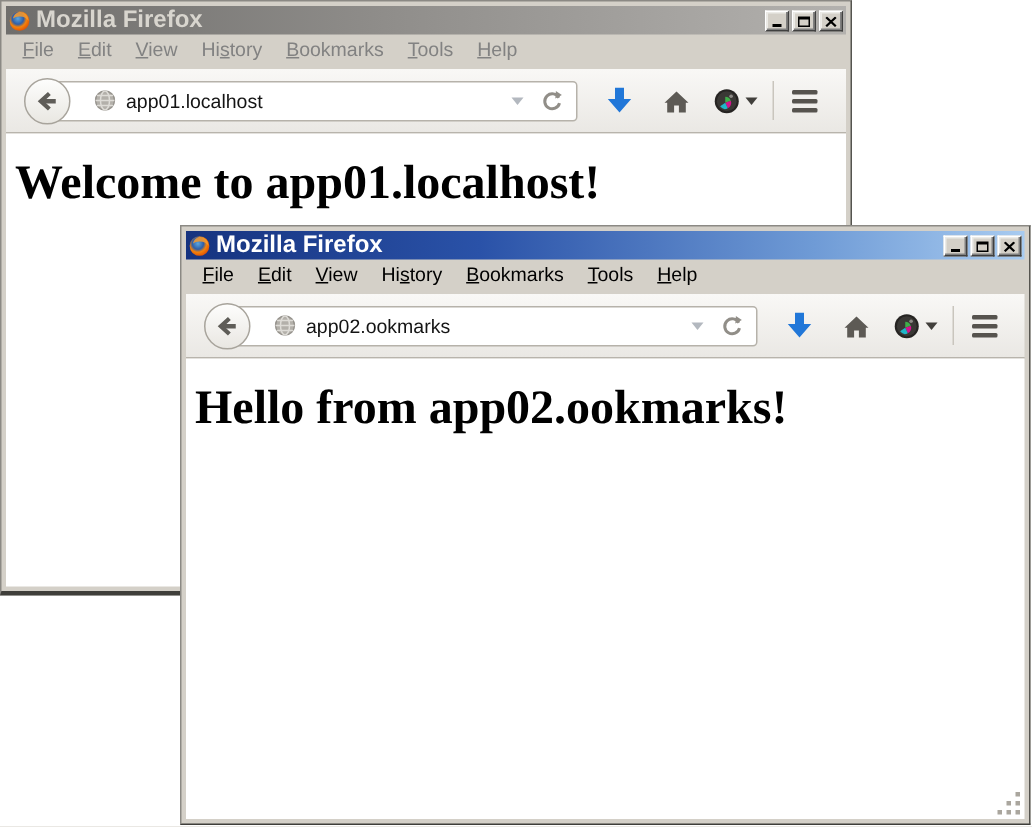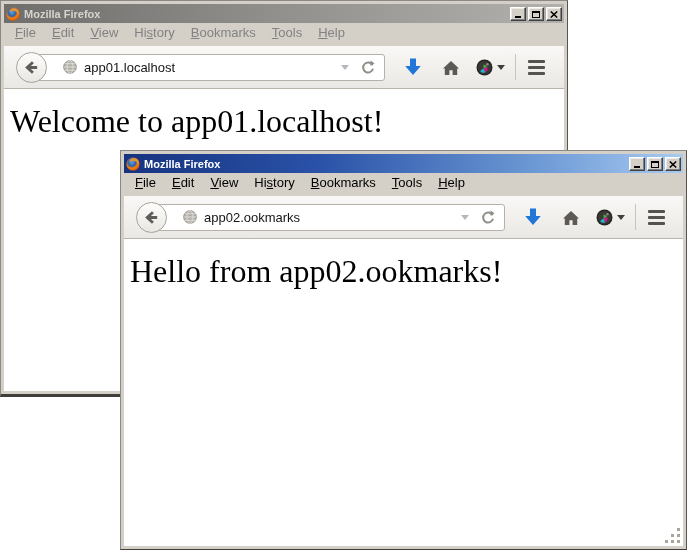--- a/index.html
+++ b/index.html
@@ -15,21 +15,21 @@
     border:1px solid #8b8984;
     border-right-color:#55544f;
     border-bottom-color:#3f3e3a;
     display:flex;flex-direction:column;
   }
   .win.inactive{border-bottom-width:3px;}
   
   .titlebar{flex:0 0 19px;height:19px;display:flex;align-items:center;padding:0 2px;}
   .win.active .titlebar{background:linear-gradient(90deg,#16337f 0%,#2a52a8 35%,#6f9bd6 75%,#a8cbf0 100%);color:#ffffff;}
   .win.inactive .titlebar{background:linear-gradient(90deg,#6f6e6c 0%,#8f8d8a 45%,#b3b1ae 100%);color:#d8d5ce;}
-  .title{font-size:11px;font-weight:bold;margin-left:4px;white-space:nowrap;}
+  .title{font-size:16px;font-weight:bold;margin-left:4px;white-space:nowrap;}
   .winbtns{margin-left:auto;display:flex;gap:2px;}
   .wbtn{
     width:16px;height:14px;box-sizing:border-box;padding:0;
     background:#d4d0c8;
     border:1px solid;border-color:#ffffff #404040 #404040 #ffffff;
     box-shadow:inset -1px -1px 0 #808080,inset 1px 1px 0 #ecebe7;
     display:flex;align-items:flex-end;justify-content:center;cursor:default;
   }
   .glyph-min{display:block;width:6px;height:2px;background:#000;margin:0 0 2px 0;}
   .glyph-max{display:block;width:8px;height:7px;box-sizing:border-box;border:1px solid #000;border-top-width:2px;margin-bottom:2px;}
@@ -63,21 +63,21 @@
   .navicon{flex:0 0 auto;display:flex;align-items:center;}
   .dl{margin-left:16px;}
   .homeic{margin-left:20px;}
   .wheel{margin-left:16px;gap:4px;}
   .caret{width:0;height:0;border-left:4px solid transparent;border-right:4px solid transparent;border-top:5px solid #413f3b;}
   .vsep{width:1px;height:26px;background:#c9c5bd;margin-left:10px;flex:0 0 auto;}
   .burger{display:flex;flex-direction:column;gap:3px;margin-left:12px;flex:0 0 auto;}
   .burger i{display:block;width:17px;height:3px;background:#56534e;border-radius:1px;}
   
   .content{flex:1 1 auto;background:#ffffff;position:relative;overflow:hidden;}
-  .content h1{font-family:"Liberation Serif","DejaVu Serif",serif;font-size:32px;font-weight:normal;margin:14px 0 0 6px;color:#000;}
+  .content h1{font-family:"Liberation Serif","DejaVu Serif",serif;font-size:32px;font-weight:bold;margin:14px 0 0 6px;color:#000;}
   
   .grip{position:absolute;right:2px;bottom:2px;width:16px;height:16px;}
   .grip i{position:absolute;width:3px;height:3px;background:#aaa69e;box-shadow:1px 1px 0 #ffffff;}
   .grip i:nth-child(1){right:1px;bottom:13px;}
   .grip i:nth-child(2){right:1px;bottom:7px;}
   .grip i:nth-child(3){right:7px;bottom:7px;}
   .grip i:nth-child(4){right:1px;bottom:1px;}
   .grip i:nth-child(5){right:7px;bottom:1px;}
   .grip i:nth-child(6){right:13px;bottom:1px;}
 </style>

